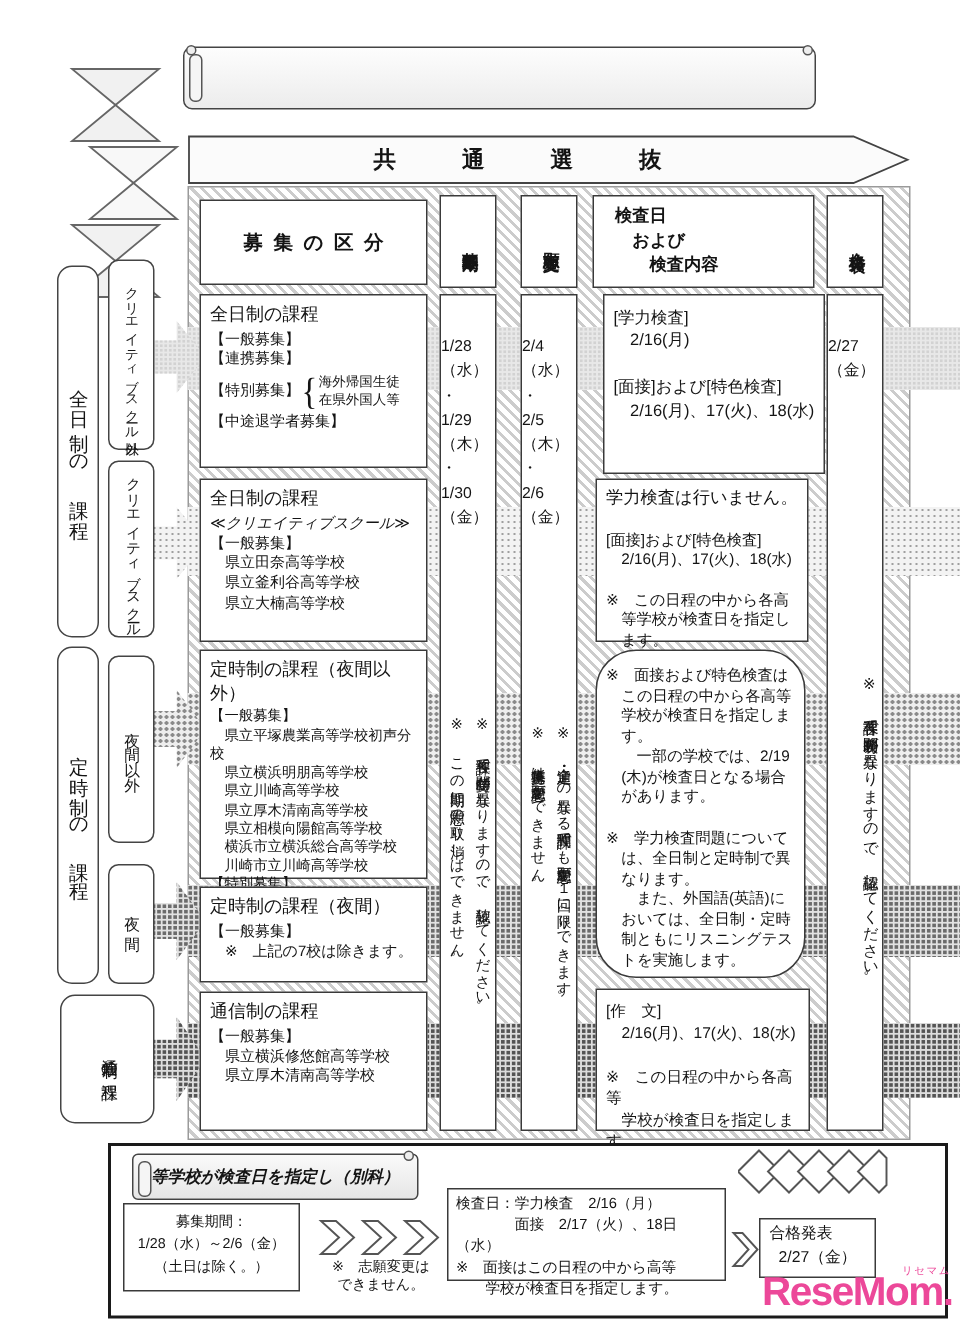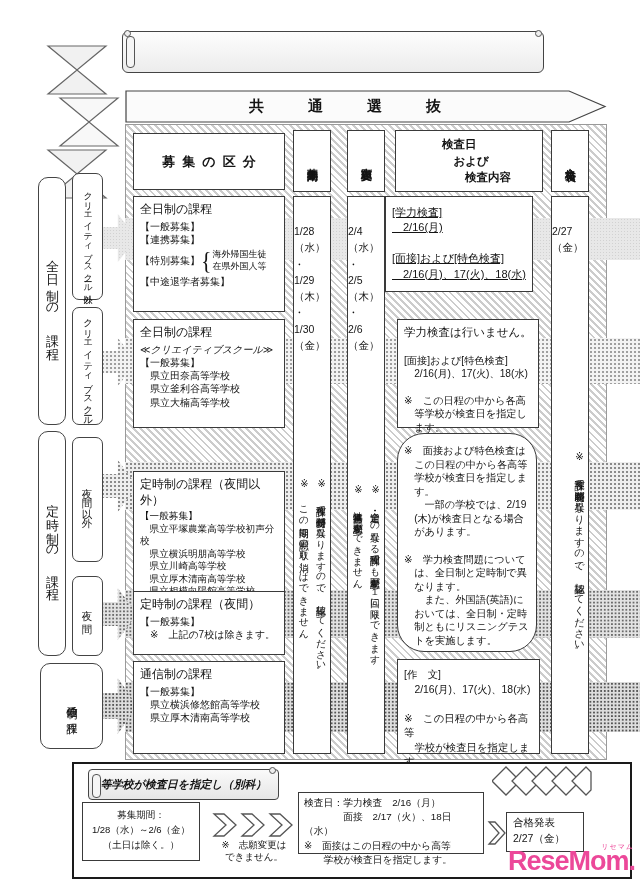--- a/index.html
+++ b/index.html
@@ -57,62 +57,62 @@
     font-size:15px; font-weight:bold; }
   #common-arrow .lbl span { letter-spacing:44px; margin-right:-44px; }
 
   
   .colhead { font-weight:bold; }
   #h-cat  { left:133px; top:133px; width:152px; height:57px; font-size:13px; }
   #h-cat span { letter-spacing:7px; margin-right:-7px; }
   #h-per  { left:293px; top:130px; width:38px; height:62px; font-size:11px; letter-spacing:1px; }
   #h-chg  { left:347px; top:130px; width:38px; height:62px; font-size:11px; letter-spacing:1px; }
   #h-exam { left:395px; top:130px; width:148px; height:62px; font-size:11.5px;
-    display:flex; align-items:center;padding-left:32px; }
+    display:flex; align-items:center; }
   #h-exam .pre { padding-left:14px; line-height:1.45; }
   #h-res  { left:551px; top:130px; width:38px; height:62px; font-size:11px; letter-spacing:1px; }
 
   
   .sblabel { position:absolute; background:#fff; border:1.5px solid #444; box-sizing:border-box;
     z-index:2; display:flex; align-items:center; justify-content:center; }
   #sb-ft  { left:38px; top:177px; width:28px; height:248px; border-radius:10px; font-size:13px; letter-spacing:15px; }
   #sb-ft1 { left:72px; top:173px; width:31px; height:127px; border-radius:7px; font-size:9px; }
   #sb-ft2 { left:72px; top:307px; width:31px; height:118px; border-radius:7px; font-size:9.5px; }
   #sb-pt  { left:38px; top:431px; width:28px; height:225px; border-radius:10px; font-size:13px; letter-spacing:14px; }
   #sb-pt1 { left:72px; top:437px; width:31px; height:125px; border-radius:7px; font-size:10.5px; letter-spacing:10px; }
   #sb-pt2 { left:72px; top:576px; width:31px; height:80px; border-radius:7px; font-size:10.5px; letter-spacing:14px; }
   #sb-co  { left:40px; top:663px; width:63px; height:86px; border-radius:10px; font-size:11px; letter-spacing:1px; }
 
   
   .catbox { left:133px; width:152px; padding:5px 6px; font-size:10px; line-height:1.32; }
   .catbox .h { font-size:12px; margin-bottom:2px; }
   #c1 { top:196px; height:116px; }
   #c2 { top:319px; height:109px; }
-  #c3 { top:433px; height:153px; font-size:9.6px; line-height:1.3;margin-top:38px; }
+  #c3 { top:433px; height:153px; font-size:9.6px; line-height:1.3; }
   #c4 { top:591px; height:64px; }
   #c5 { top:661px; height:93px; }
   .specrow { display:flex; align-items:center; }
   .brace { font-family:"Liberation Serif","DejaVu Serif",serif; font-size:22px; font-weight:200;
     margin:0 1px; transform:scaleY(1.15); }
   .specitems { font-size:9px; line-height:1.25; }
   .italic { font-style:italic; }
 
   
   #col-per { left:293px; top:196px; width:38px; height:558px; }
   #col-chg { left:347px; top:196px; width:38px; height:558px; }
   #col-res { left:551px; top:196px; width:38px; height:558px; }
   .dates { margin-top:26px; text-align:left; font-size:10.5px; line-height:1.55; }
   .vnotes { position:absolute; left:0; right:0; bottom:8px; height:338px;
     writing-mode:vertical-rl; text-orientation:mixed; font-size:9.8px; line-height:1.75;
     display:flex; justify-content:center; }
   #col-res .vnotes { height:372px; bottom:14px; font-size:10.2px; }
 
   
   .exambox { padding:8px 6px; font-size:10.4px; line-height:1.4; }
-  #e1 { left:385px; top:196px; width:148px; height:96px; font-size:11px;text-decoration:underline; }
+  #e1 { left:402px; top:196px; width:148px; height:120px; font-size:11px; }
   #e2 { left:397px; top:319px; width:142px; height:109px; padding-top:5px; font-size:10.2px; line-height:1.32; }
   #e2 .h { font-size:11.5px; }
   #e3 { left:397px; top:433px; width:140px; height:219px; font-size:10.2px; line-height:1.33; padding-top:10px;border-radius:27px; }
   #e4 { left:397px; top:659px; width:143px; height:95px; font-size:10.4px; }
 
   
   #bottom-box { left:72px; top:762px; width:556px; height:113px; border:2px solid #1a1a1a; background:#fff; z-index:2; }
   #b-banner { left:88px; top:769px; width:189px; height:29px; z-index:4;
     background:linear-gradient(#fafafa,#e6e6e6); border:1.2px solid #444; border-radius:4px;
     font-size:11px; font-weight:bold; font-style:italic; }
@@ -331,21 +331,21 @@
 　　　　面接　2/17（火）、18日（水）
 ※　面接はこの日程の中から高等
 　　学校が検査日を指定します。</div>
 
   <svg id="b-chev1" class="abs" width="20" height="26" viewBox="0 0 20 26">
     <polygon points="2,2 8,2 18,13 8,24 2,24 12,13" fill="#fff" stroke="#555" stroke-width="1.3"></polygon>
   </svg>
 
   <div id="b-result" class="box">
     <div>合格発表</div>
-    <div style="text-align:left;">2/27（金）</div>
+    <div style="text-align:center;">2/27（金）</div>
   </div>
 
   <svg id="b-diamonds" class="abs" width="100" height="32" viewBox="0 0 100 32">
     <polygon points="14,2 28,16 14,30 0,16" fill="#fff" stroke="#555" stroke-width="1.3"></polygon>
     <polygon points="34,2 48,16 34,30 20,16" fill="#fff" stroke="#555" stroke-width="1.3"></polygon>
     <polygon points="54,2 68,16 54,30 40,16" fill="#fff" stroke="#555" stroke-width="1.3"></polygon>
     <polygon points="74,2 88,16 74,30 60,16" fill="#fff" stroke="#555" stroke-width="1.3"></polygon>
     <polygon points="94,2 99,7 99,25 94,30 80,16" fill="#fff" stroke="#555" stroke-width="1.3"></polygon>
   </svg>
 

